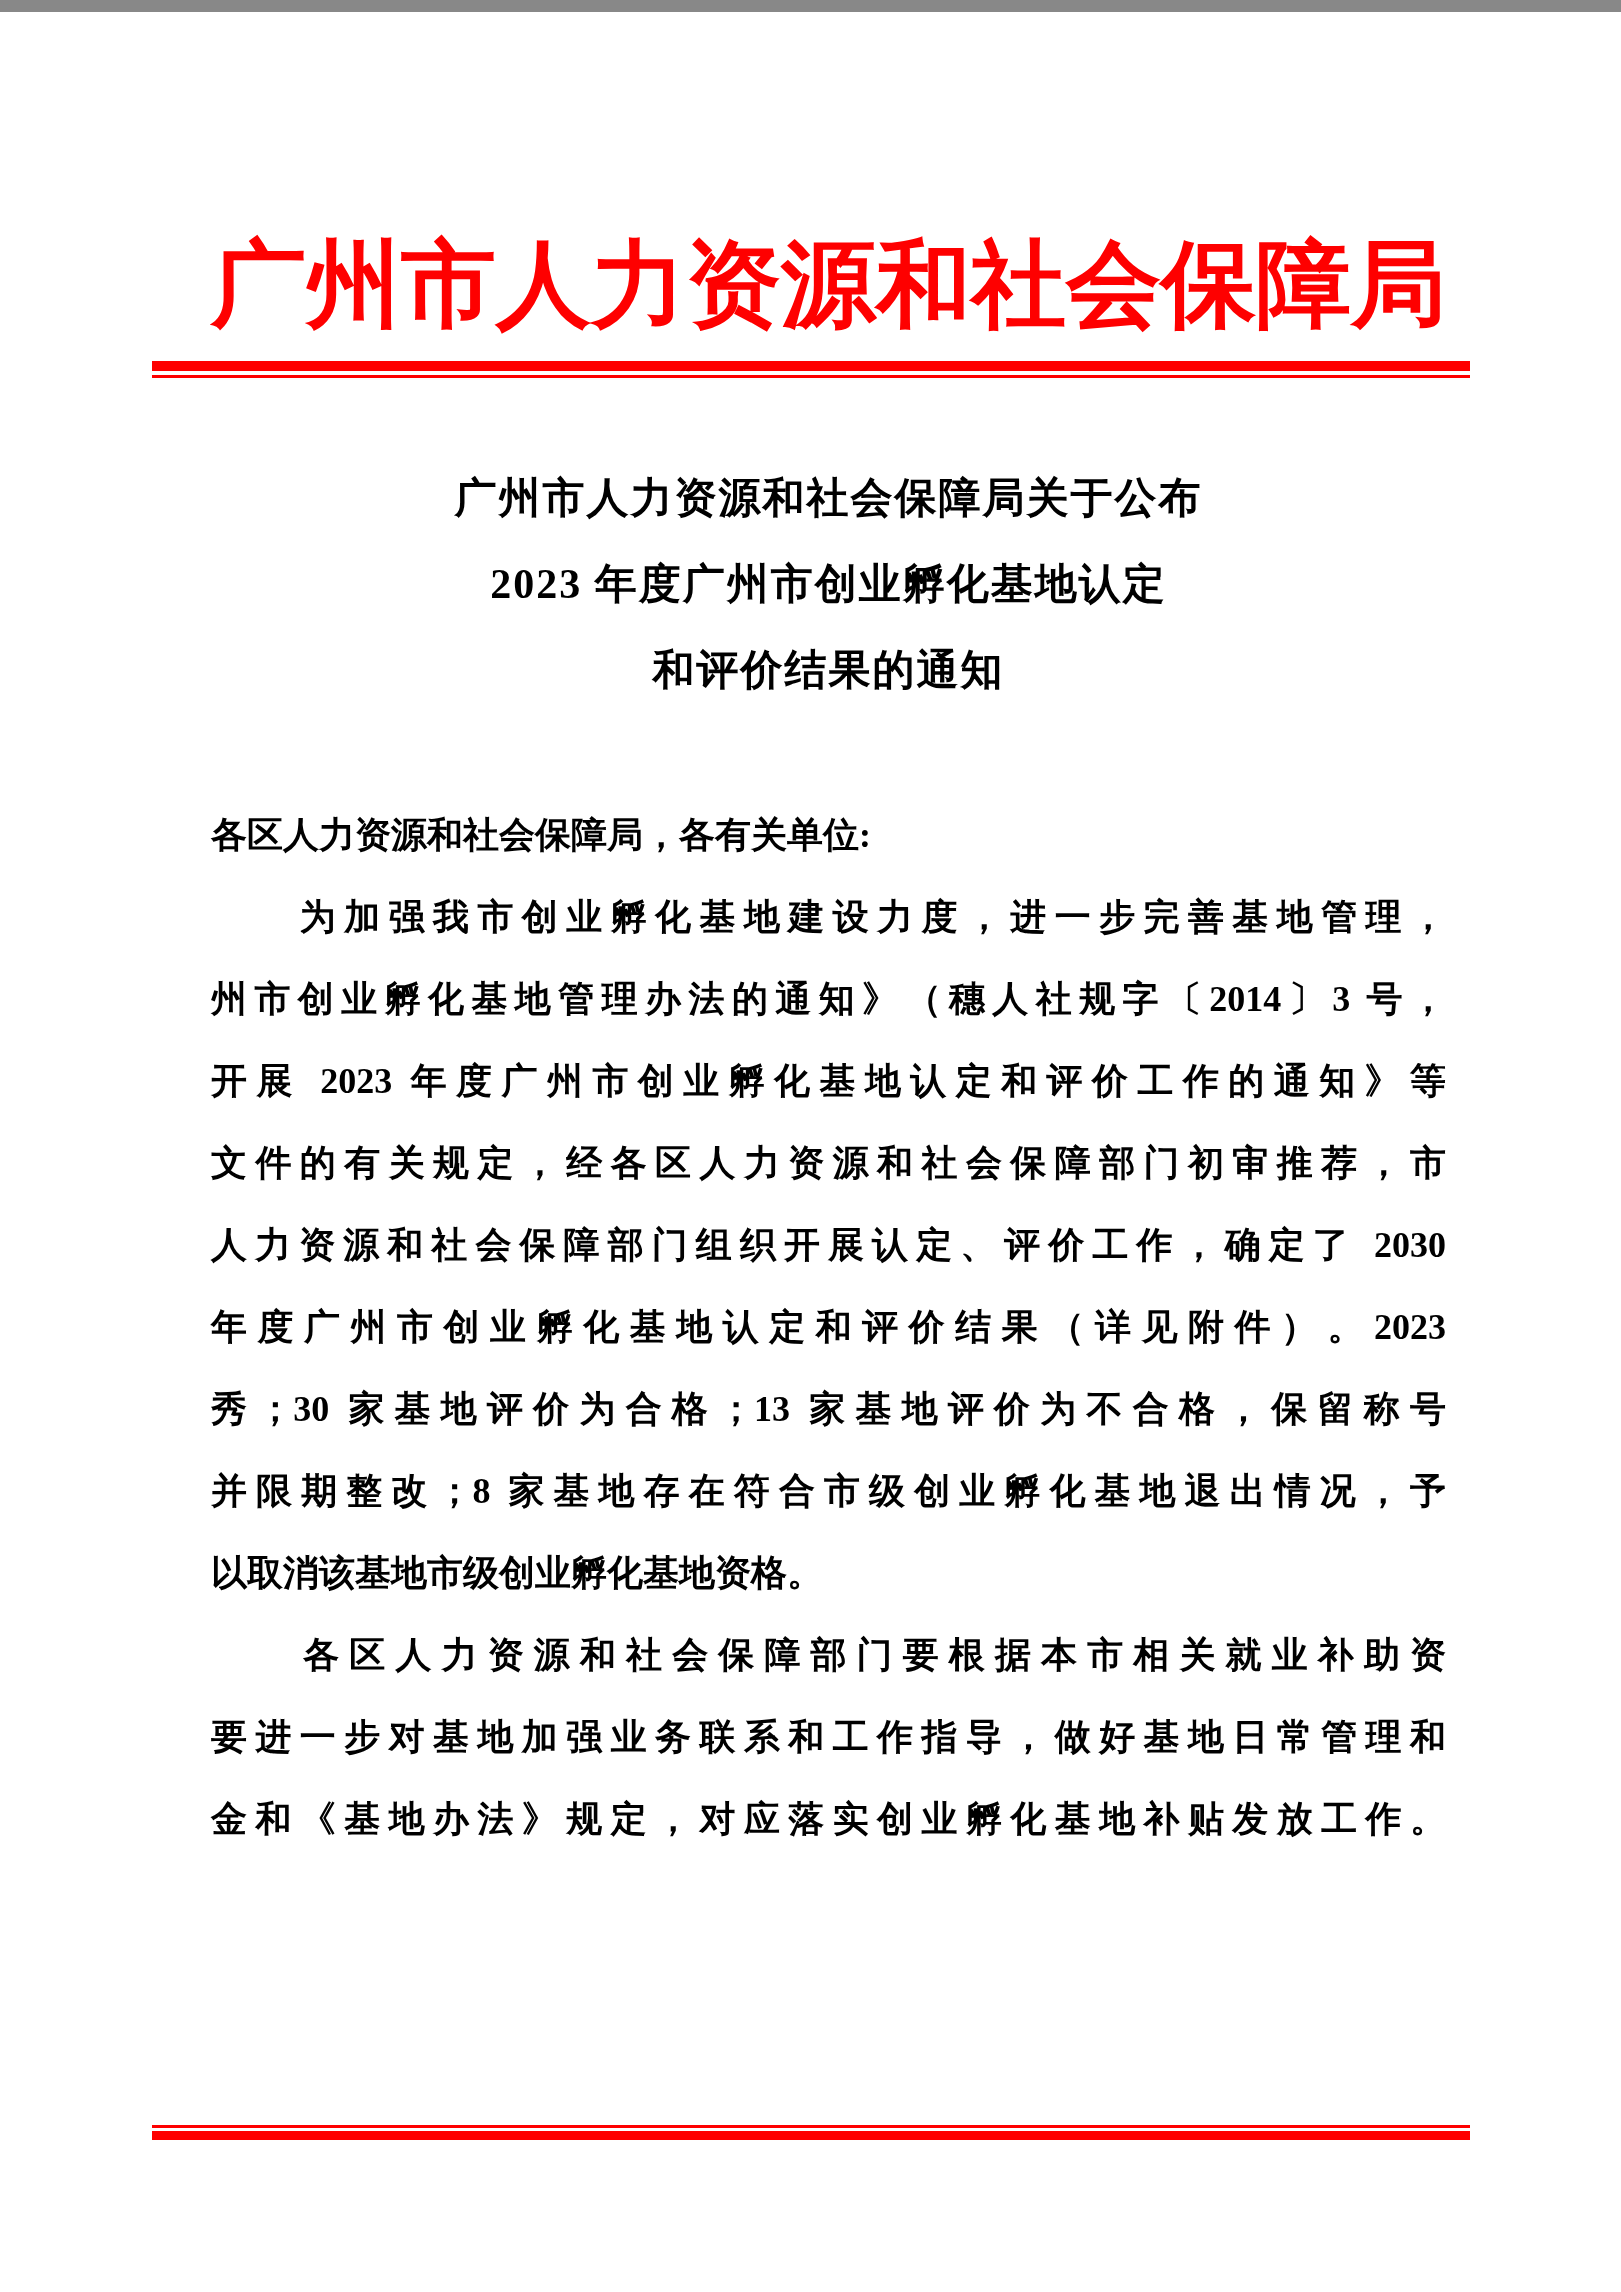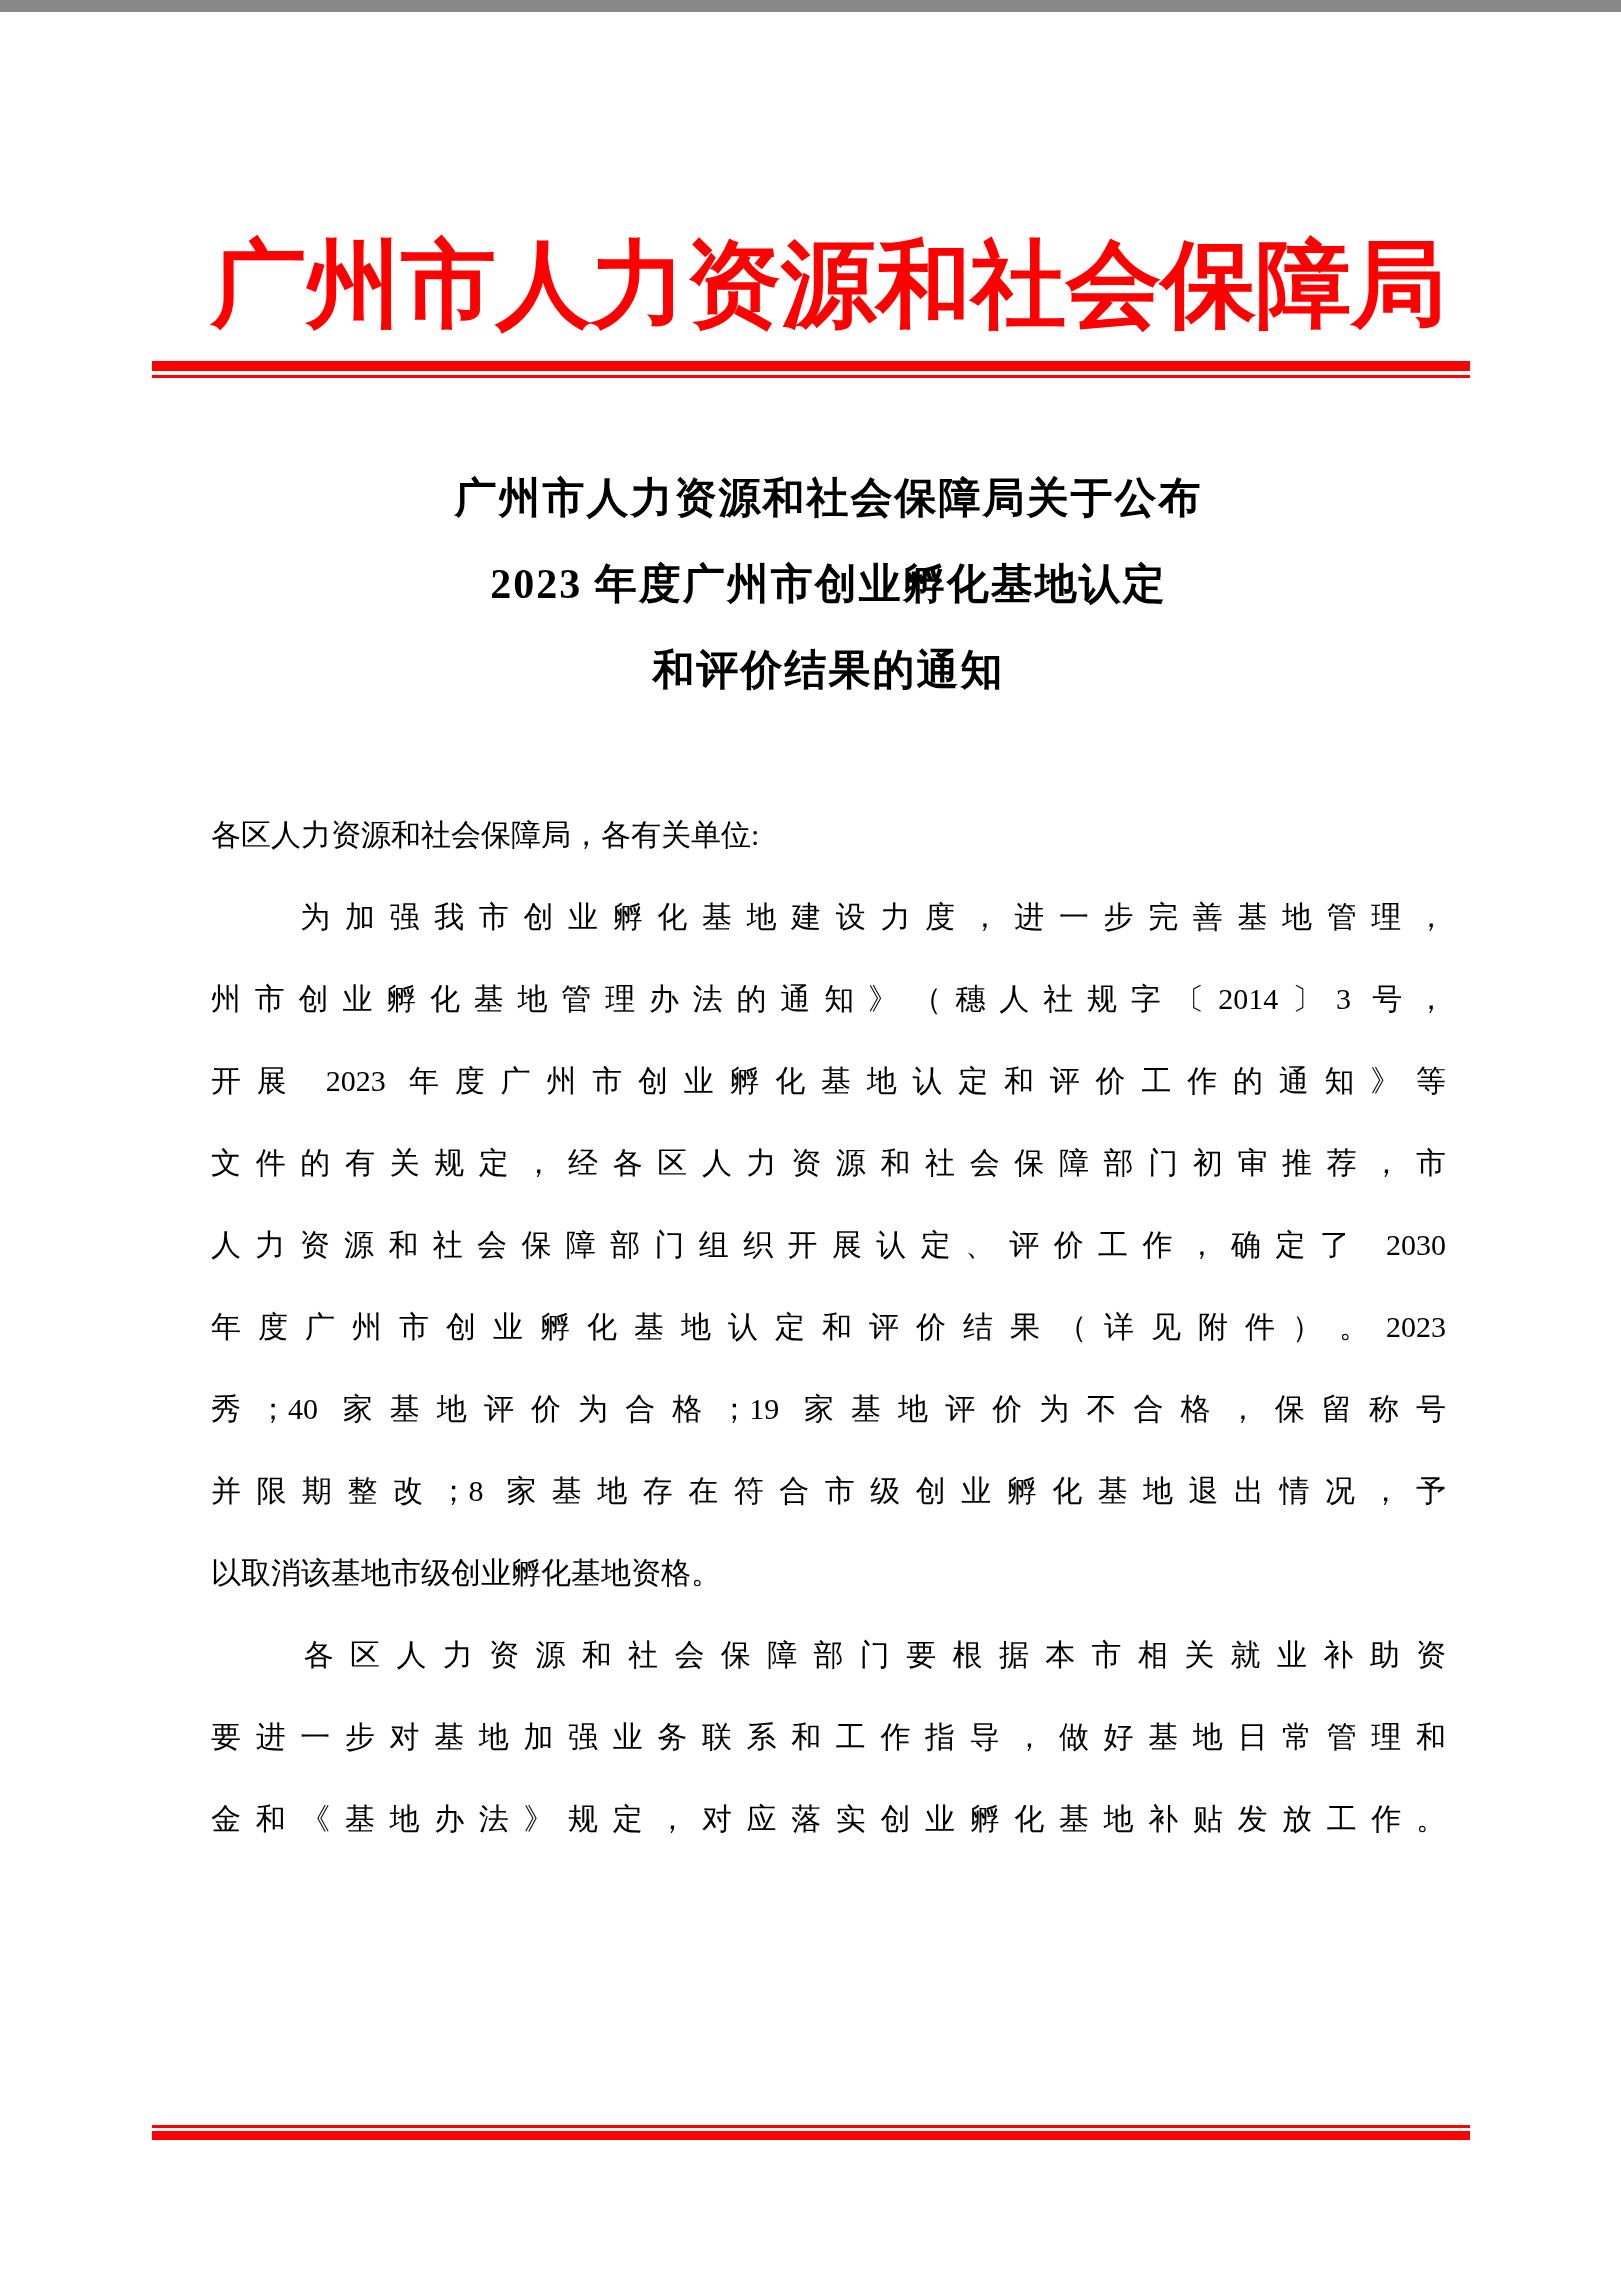--- a/index.html
+++ b/index.html
@@ -59,23 +59,23 @@
     line-height: 86px;
     letter-spacing: 2px;
   }
 
   
   .body-text {
     position: absolute;
     top: 782px;
     left: 211px;
     width: 1235px;
-    font-size: 30px;
+    font-size: 36px;
     line-height: 82px;
-    font-weight: 400;
+    font-weight: 700;
   }
   .line {
     text-align: justify;
     text-align-last: justify;
     text-justify: inter-character;
   }
   
   .para:not(.continued) .line:last-child {
     text-align: left;
     text-align-last: left;
@@ -103,21 +103,21 @@
     <div class="para">
         <div class="line">各区人力资源和社会保障局，各有关单位:</div>
       </div>
     <div class="para">
         <div class="line">　　为加强我市创业孵化基地建设力度，进一步完善基地管理，</div>
         <div class="line">州市创业孵化基地管理办法的通知》（穗人社规字〔2014〕3 号，</div>
         <div class="line">开展 2023 年度广州市创业孵化基地认定和评价工作的通知》等</div>
         <div class="line">文件的有关规定，经各区人力资源和社会保障部门初审推荐，市</div>
         <div class="line">人力资源和社会保障部门组织开展认定、评价工作，确定了 2030</div>
         <div class="line">年度广州市创业孵化基地认定和评价结果（详见附件）。2023</div>
-        <div class="line">秀；40 家基地评价为合格；19 家基地评价为不合格，保留称号</div>
+        <div class="line">秀；30 家基地评价为合格；13 家基地评价为不合格，保留称号</div>
         <div class="line">并限期整改；8 家基地存在符合市级创业孵化基地退出情况，予</div>
         <div class="line">以取消该基地市级创业孵化基地资格。</div>
       </div>
     <div class="para continued">
         <div class="line">　　各区人力资源和社会保障部门要根据本市相关就业补助资</div>
         <div class="line">要进一步对基地加强业务联系和工作指导，做好基地日常管理和</div>
         <div class="line">金和《基地办法》规定，对应落实创业孵化基地补贴发放工作。</div>
       </div>
   </div>
 

